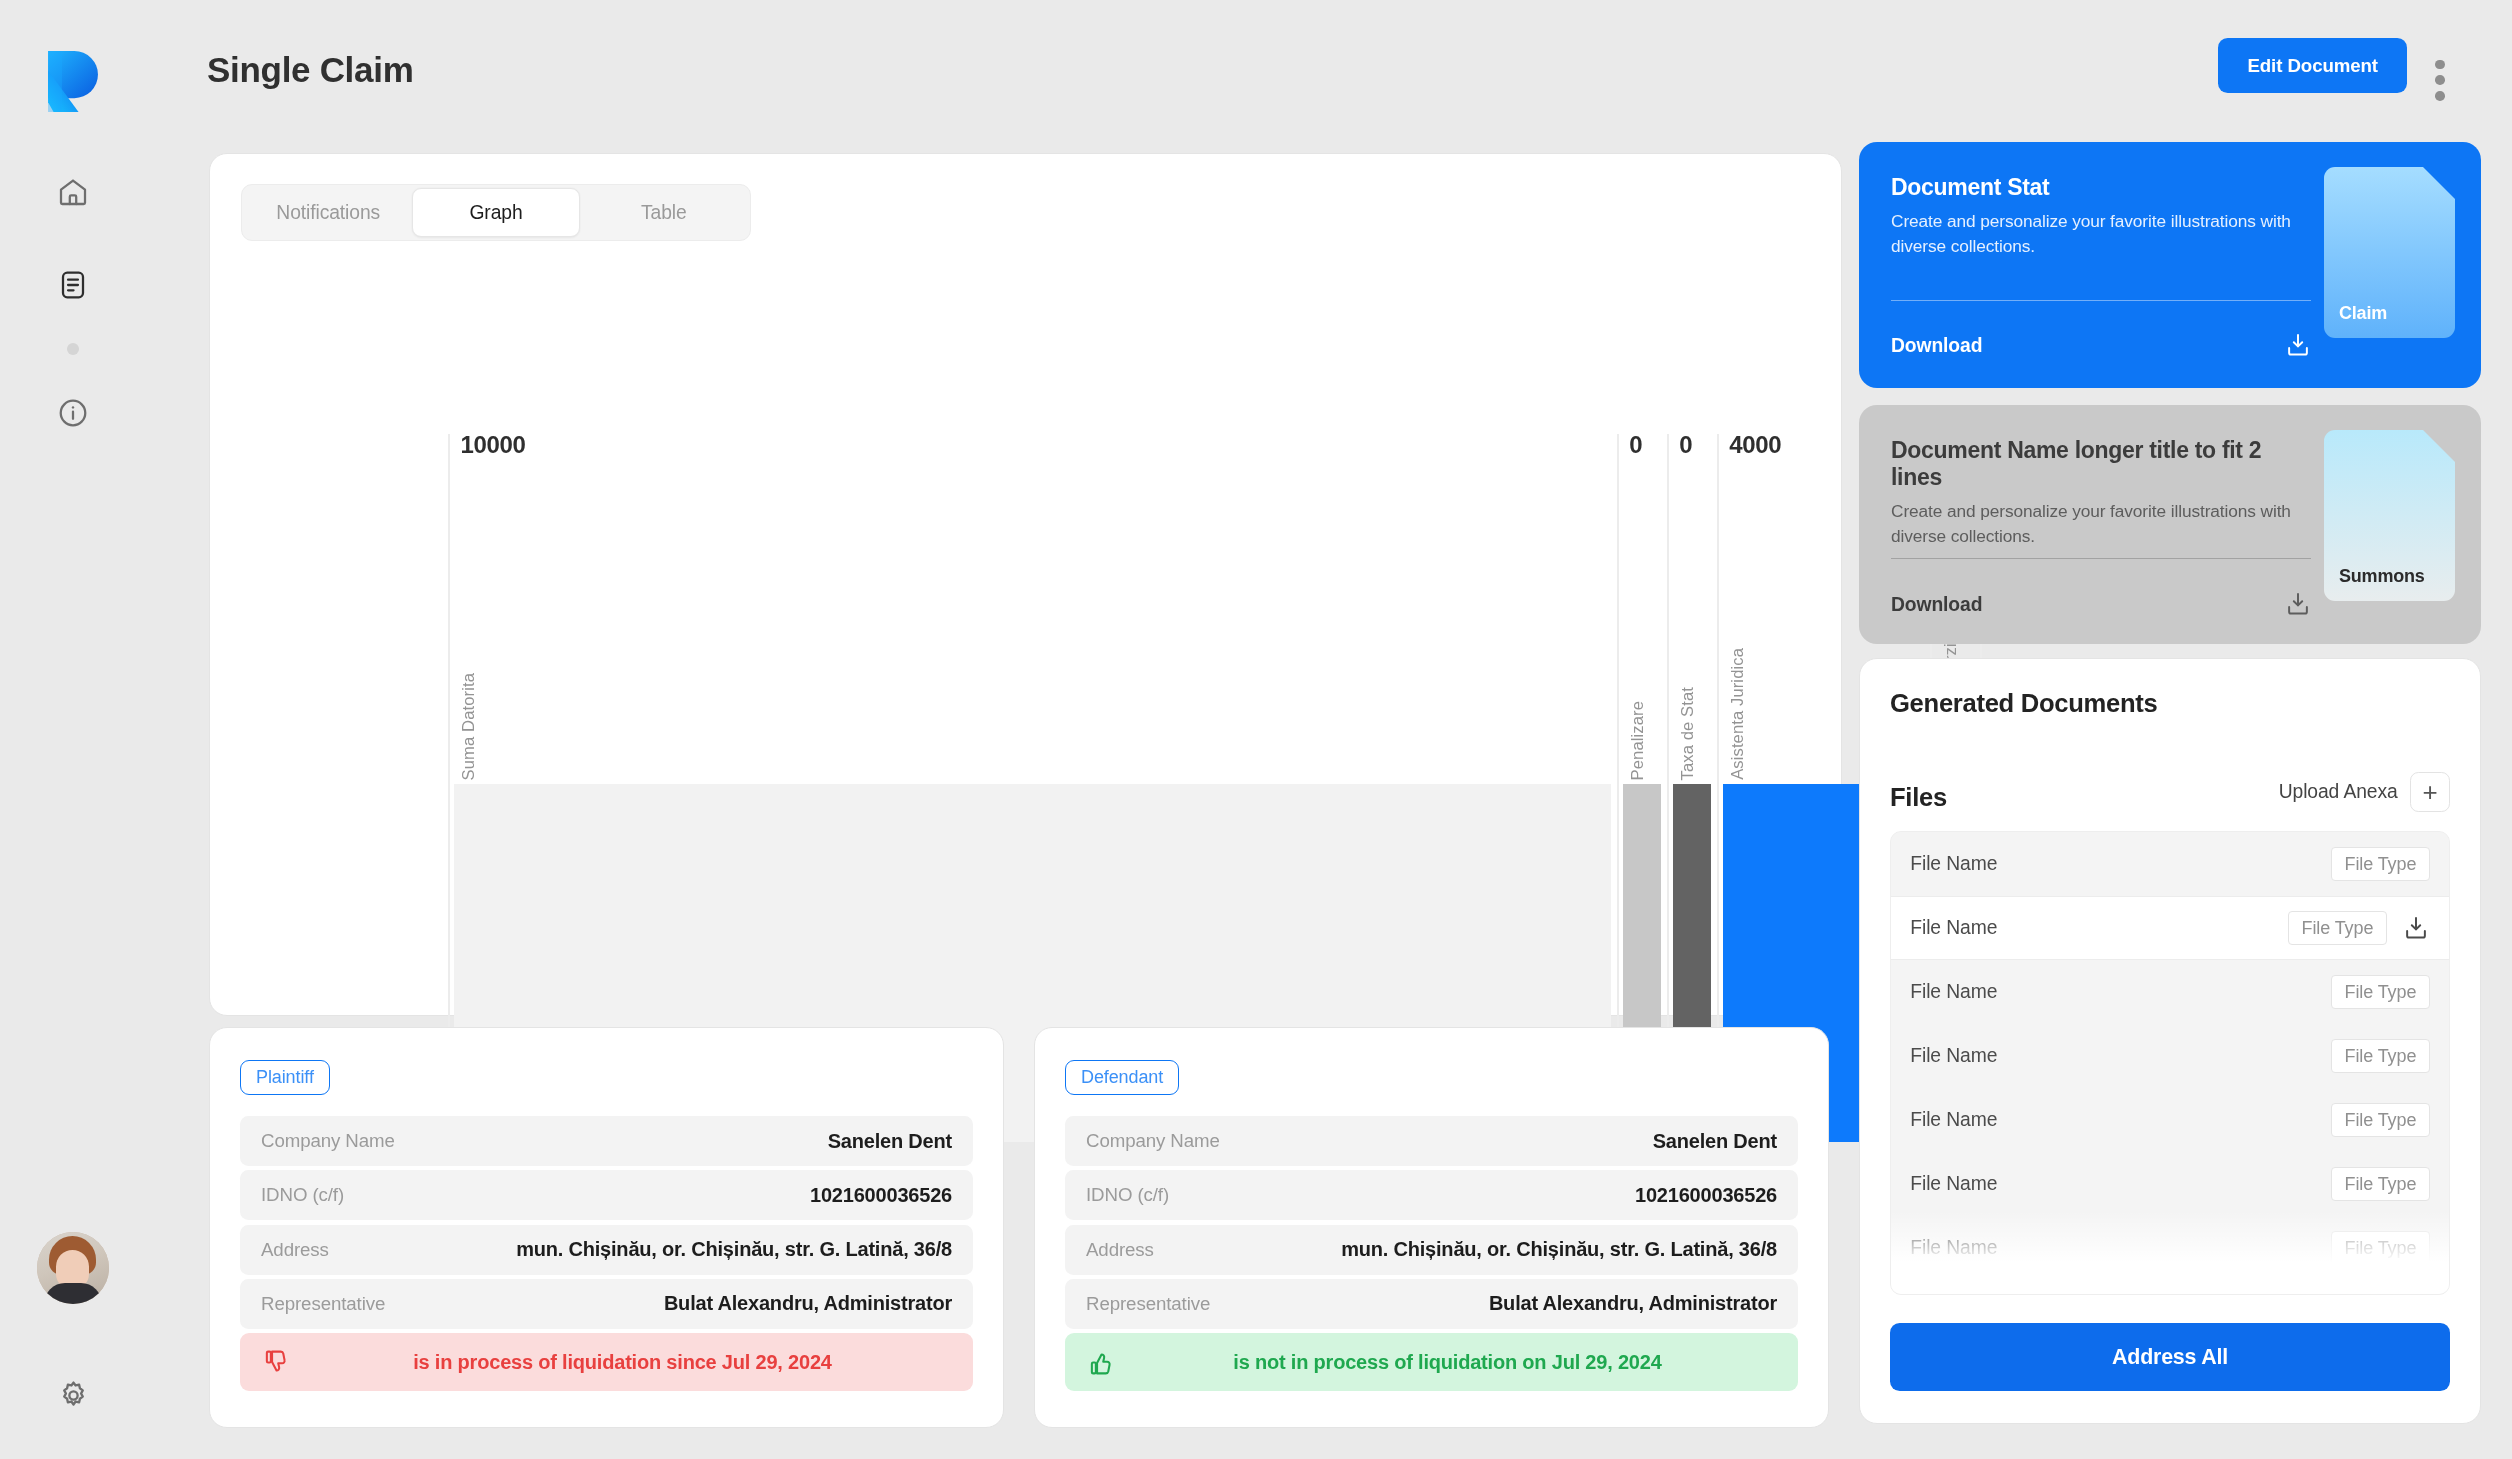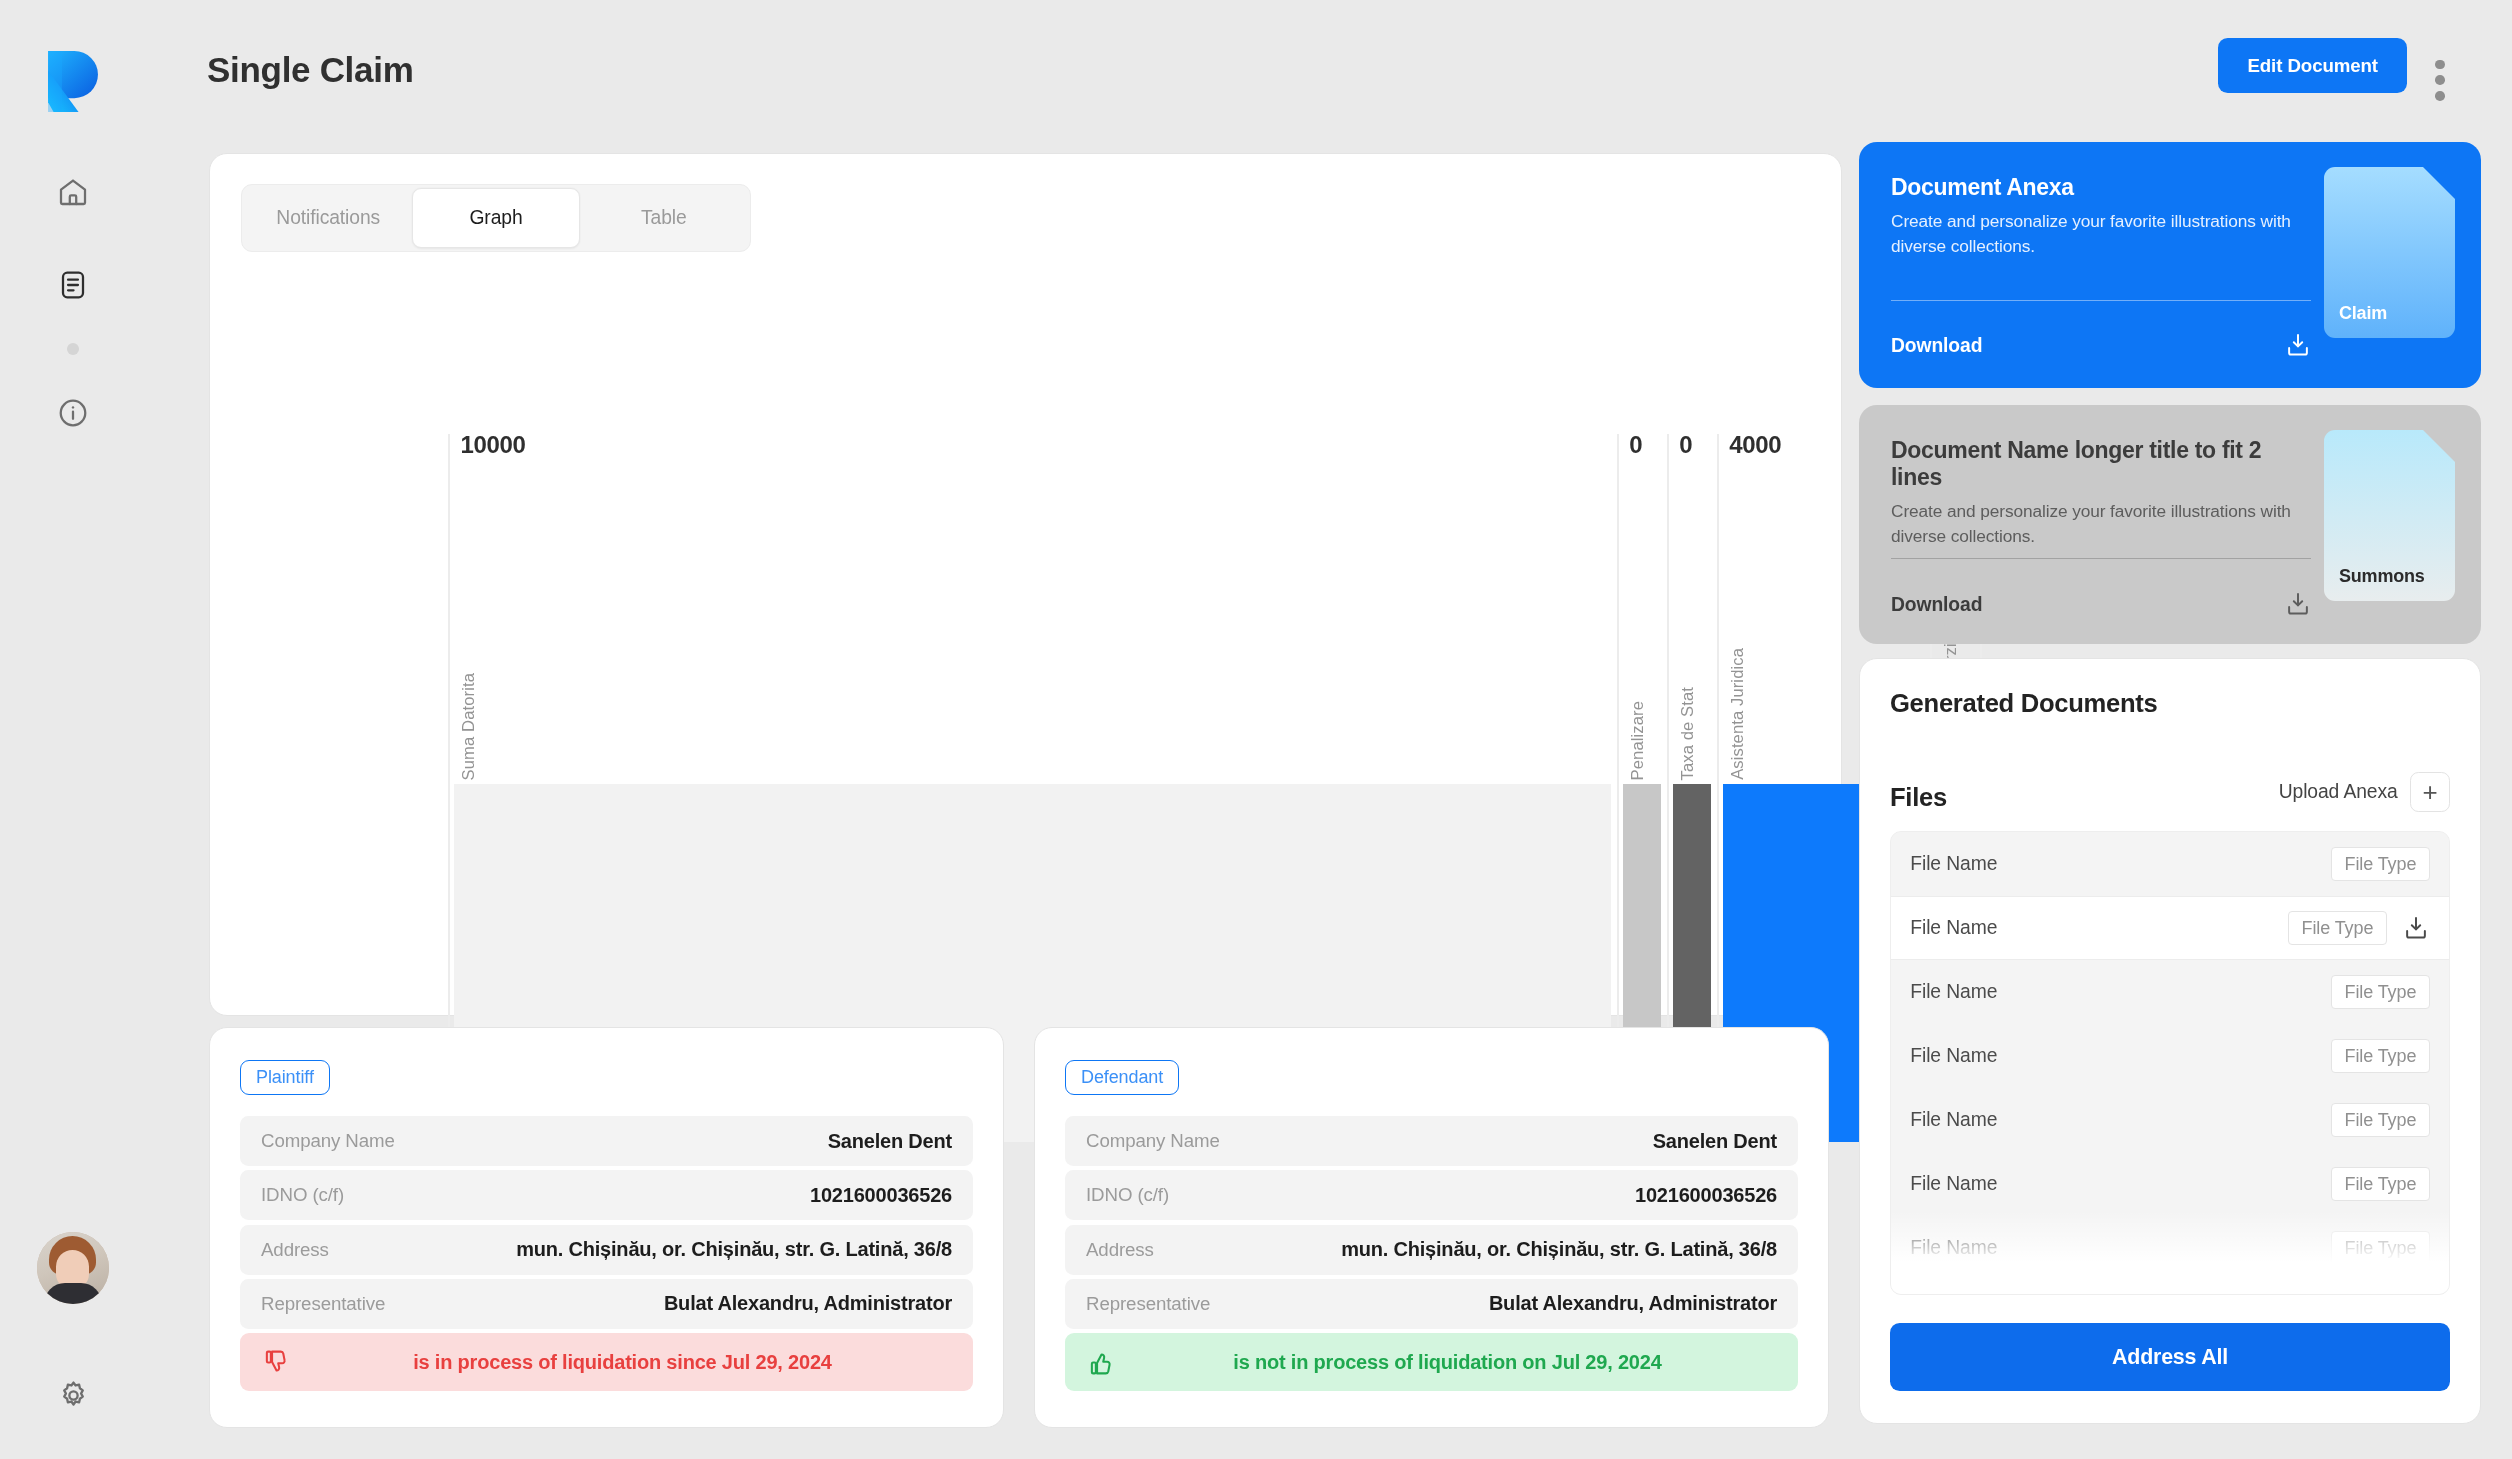--- a/index.html
+++ b/index.html
@@ -69,21 +69,21 @@
   .chart-card {
     position: absolute; left: 209px; top: 153px;
     width: 1633px; height: 863px;
     background: #fff; border-radius: 18px;
     border: 0.7px solid #e4e4e4;
   }
   .tabs {
     position: absolute; left: 31px; top: 30px;
     display: flex; background: #f4f4f4; border-radius: 11px;
     padding: 2.8px; gap: 0;
-    width: 510px; height: 68px;
+    width: 510px; height: 57px;
     border: 0.7px solid #ececec;
   }
   .tab {
     flex: 1; display: flex; align-items: center; justify-content: center;
     font-size: 19.3px; color: #9a9a9a; border-radius: 9px; cursor: pointer;
     letter-spacing: -0.1px;
   }
   .tab.active { background: #fff; color: #1d1d1d; border: 0.7px solid #e6e6e6; box-shadow: 0 0.7px 2.1px rgba(0,0,0,.06); }
 
   
@@ -420,21 +420,21 @@
         <svg width="29" height="29" viewBox="0 0 24 24" fill="none" stroke="#1fa84f" stroke-width="1.7" stroke-linejoin="round">
           <path d="M7.5 21 h7.3 a2 2 0 0 0 1.95 -1.55 l1.1 -5.6 A2 2 0 0 0 15.9 11.4 H12.6 l.75 -3.4 a2.2 2.2 0 0 0 -2.15 -2.7 L7.5 12.4 Z"></path>
           <rect x="3.2" y="12" width="3.3" height="9" rx="1"></rect>
         </svg>
       </span>
       <span class="status-text">is not in process of liquidation on Jul 29, 2024</span>
     </div>
   </section>
 
   <article class="doc-card" id="doc-card-1">
-    <div class="doc-title">Document Anexa</div>
+    <div class="doc-title">Document Stat</div>
     <div class="doc-sub">Create and personalize your favorite illustrations with diverse collections.</div>
     <div class="doc-divider"></div>
     <div class="doc-dl-row">
       <span class="doc-dl-label">Download</span>
       <span>
         <svg width="28" height="28" viewBox="0 0 24 24" fill="none" stroke="#ffffff" stroke-width="1.7" stroke-linecap="round" stroke-linejoin="round">
           <path d="M12 3.4 v9.6"></path>
             <path d="M8.4 9.6 L12 13.2 L15.6 9.6"></path>
           <path d="M4.4 14.6 v4 a1.6 1.6 0 0 0 1.6 1.6 h12 a1.6 1.6 0 0 0 1.6-1.6 v-4"></path>
         </svg>

